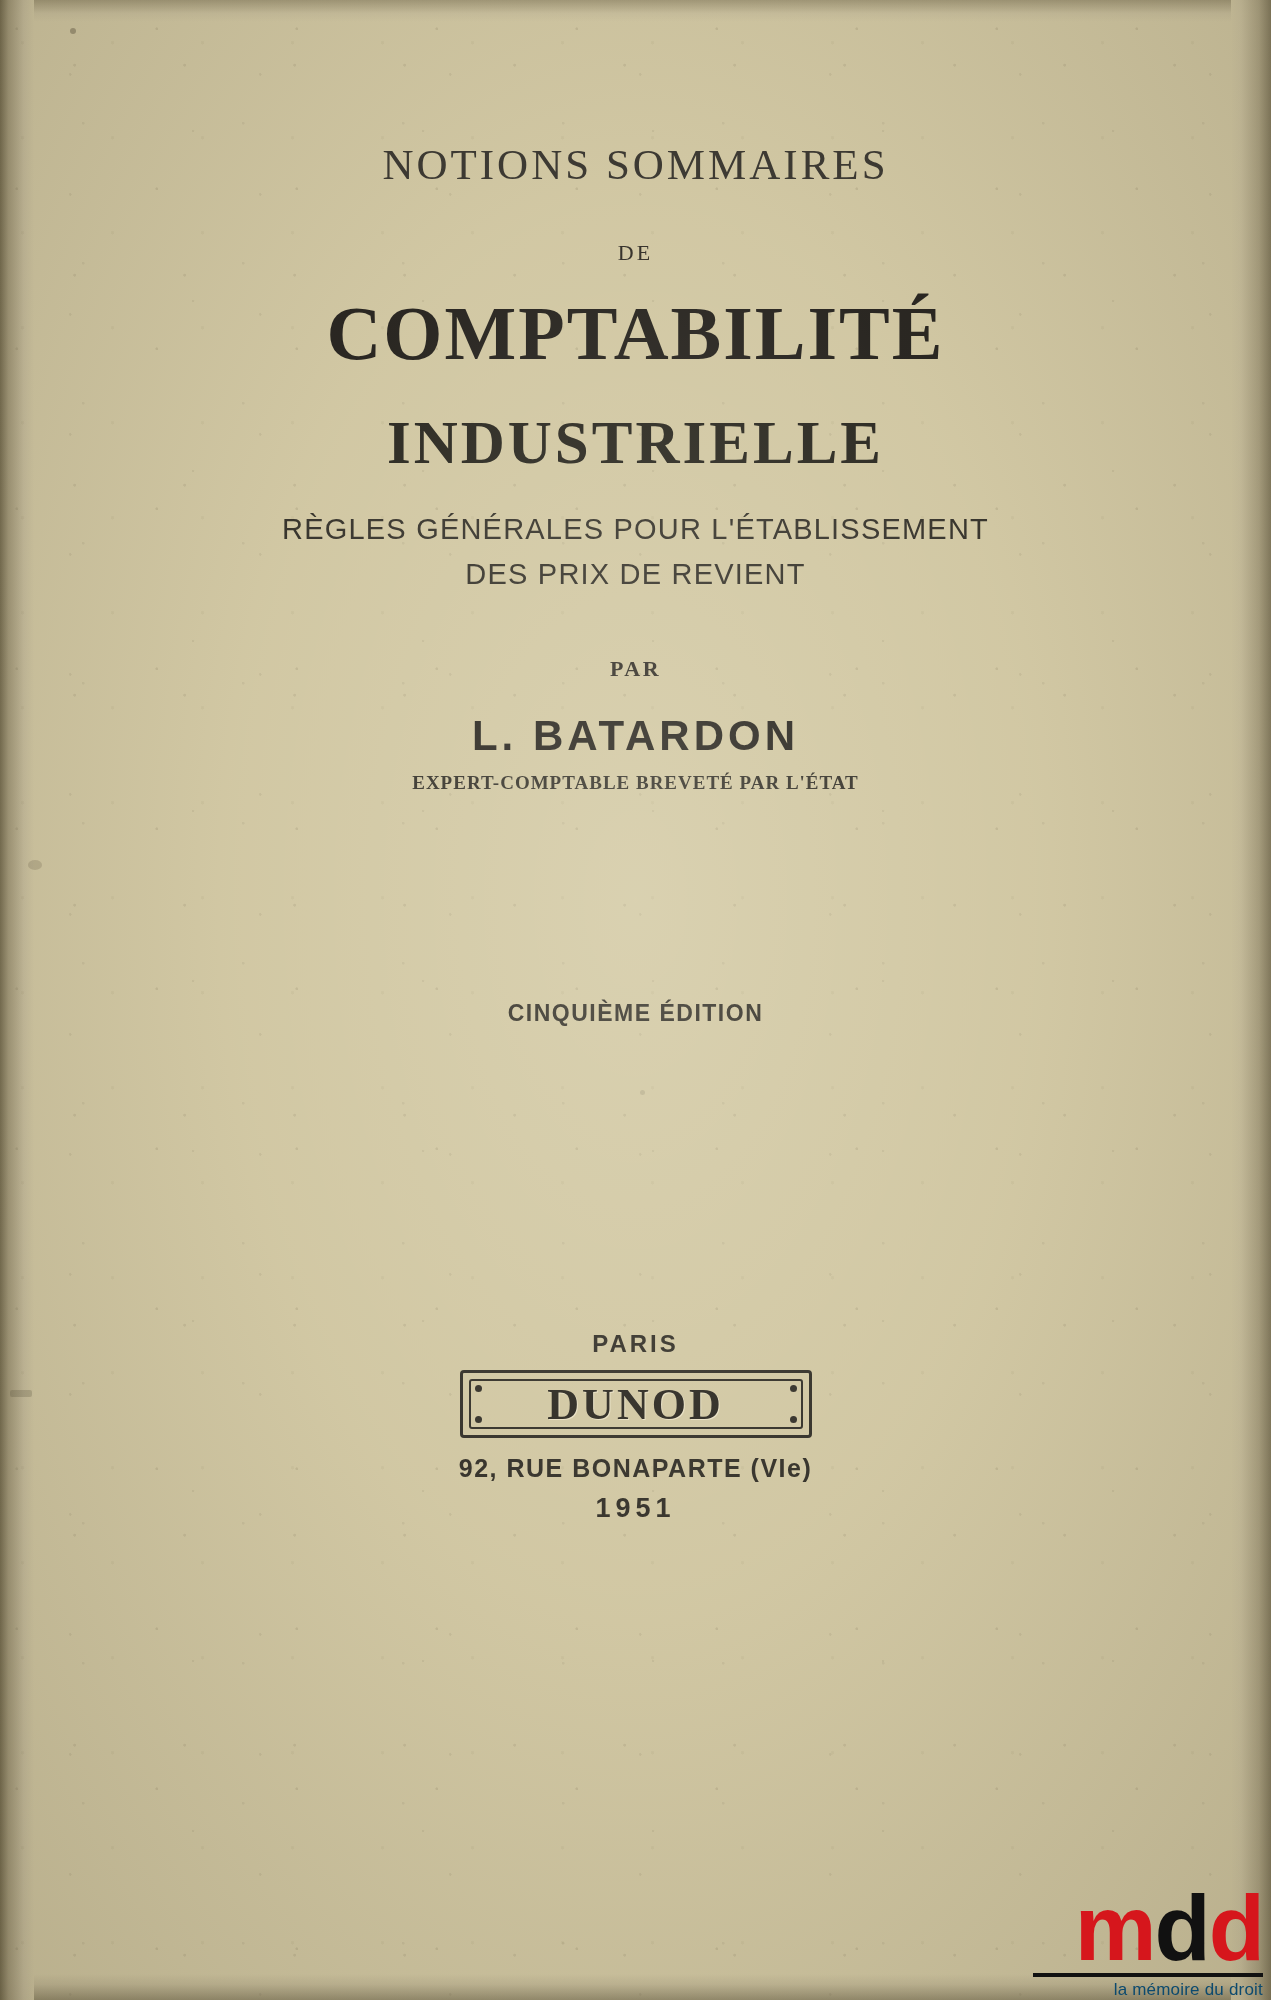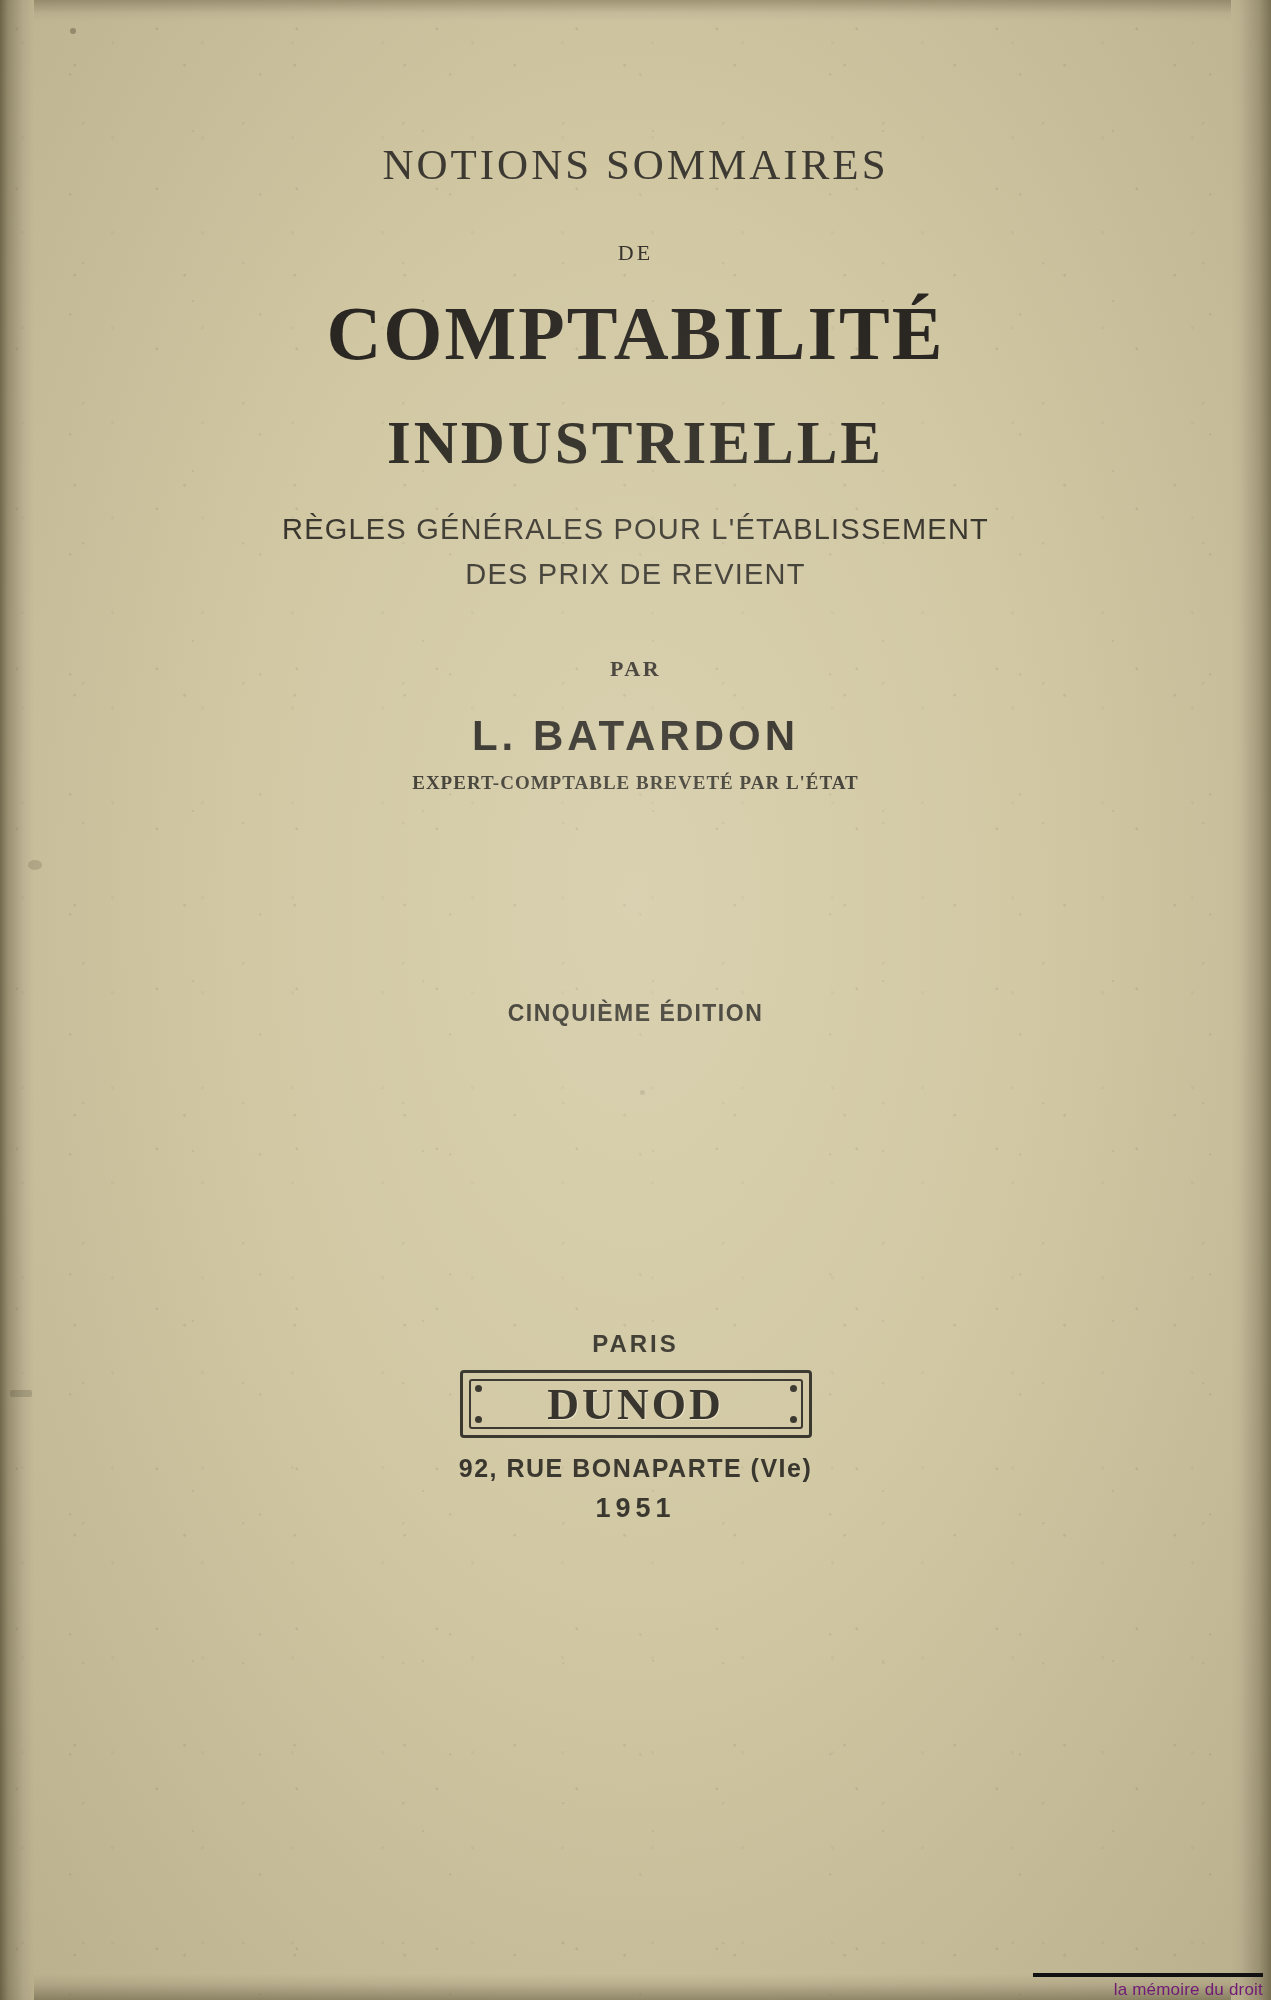--- a/index.html
+++ b/index.html
@@ -243,21 +243,21 @@
   #wm-letters .m { color: #d6161c; }
   #wm-letters .d1 { color: #111111; }
   #wm-letters .d2 { color: #d6161c; }
   #wm-rule {
     height: 4px;
     background: #111111;
     margin: 2px 0 3px 0;
   }
   #wm-tag {
     font-size: 17px;
-    color: #701a75;
+    color: #0c4a6e;
     letter-spacing: .2px;
   }
 
   
   .scan-mark {
     position: absolute;
     background: rgba(60,52,34,.35);
     border-radius: 50%;
   }
 </style>
@@ -301,17 +301,18 @@
       <div id="pub-logo-text">DUNOD</div>
     </div>
 
     <div id="pub-address">92, RUE BONAPARTE (VIe)</div>
     <div id="pub-year">1951</div>
   </div>
 
   <div class="vignette"></div>
 
   <div id="watermark">
+    <div id="wm-letters"><span class="m">m</span><span class="d1">d</span><span class="d2">d</span></div>
     <div id="wm-rule"></div>
     <div id="wm-tag">la mémoire du droit</div>
   </div>
 
 </div>
 
 </body></html>

